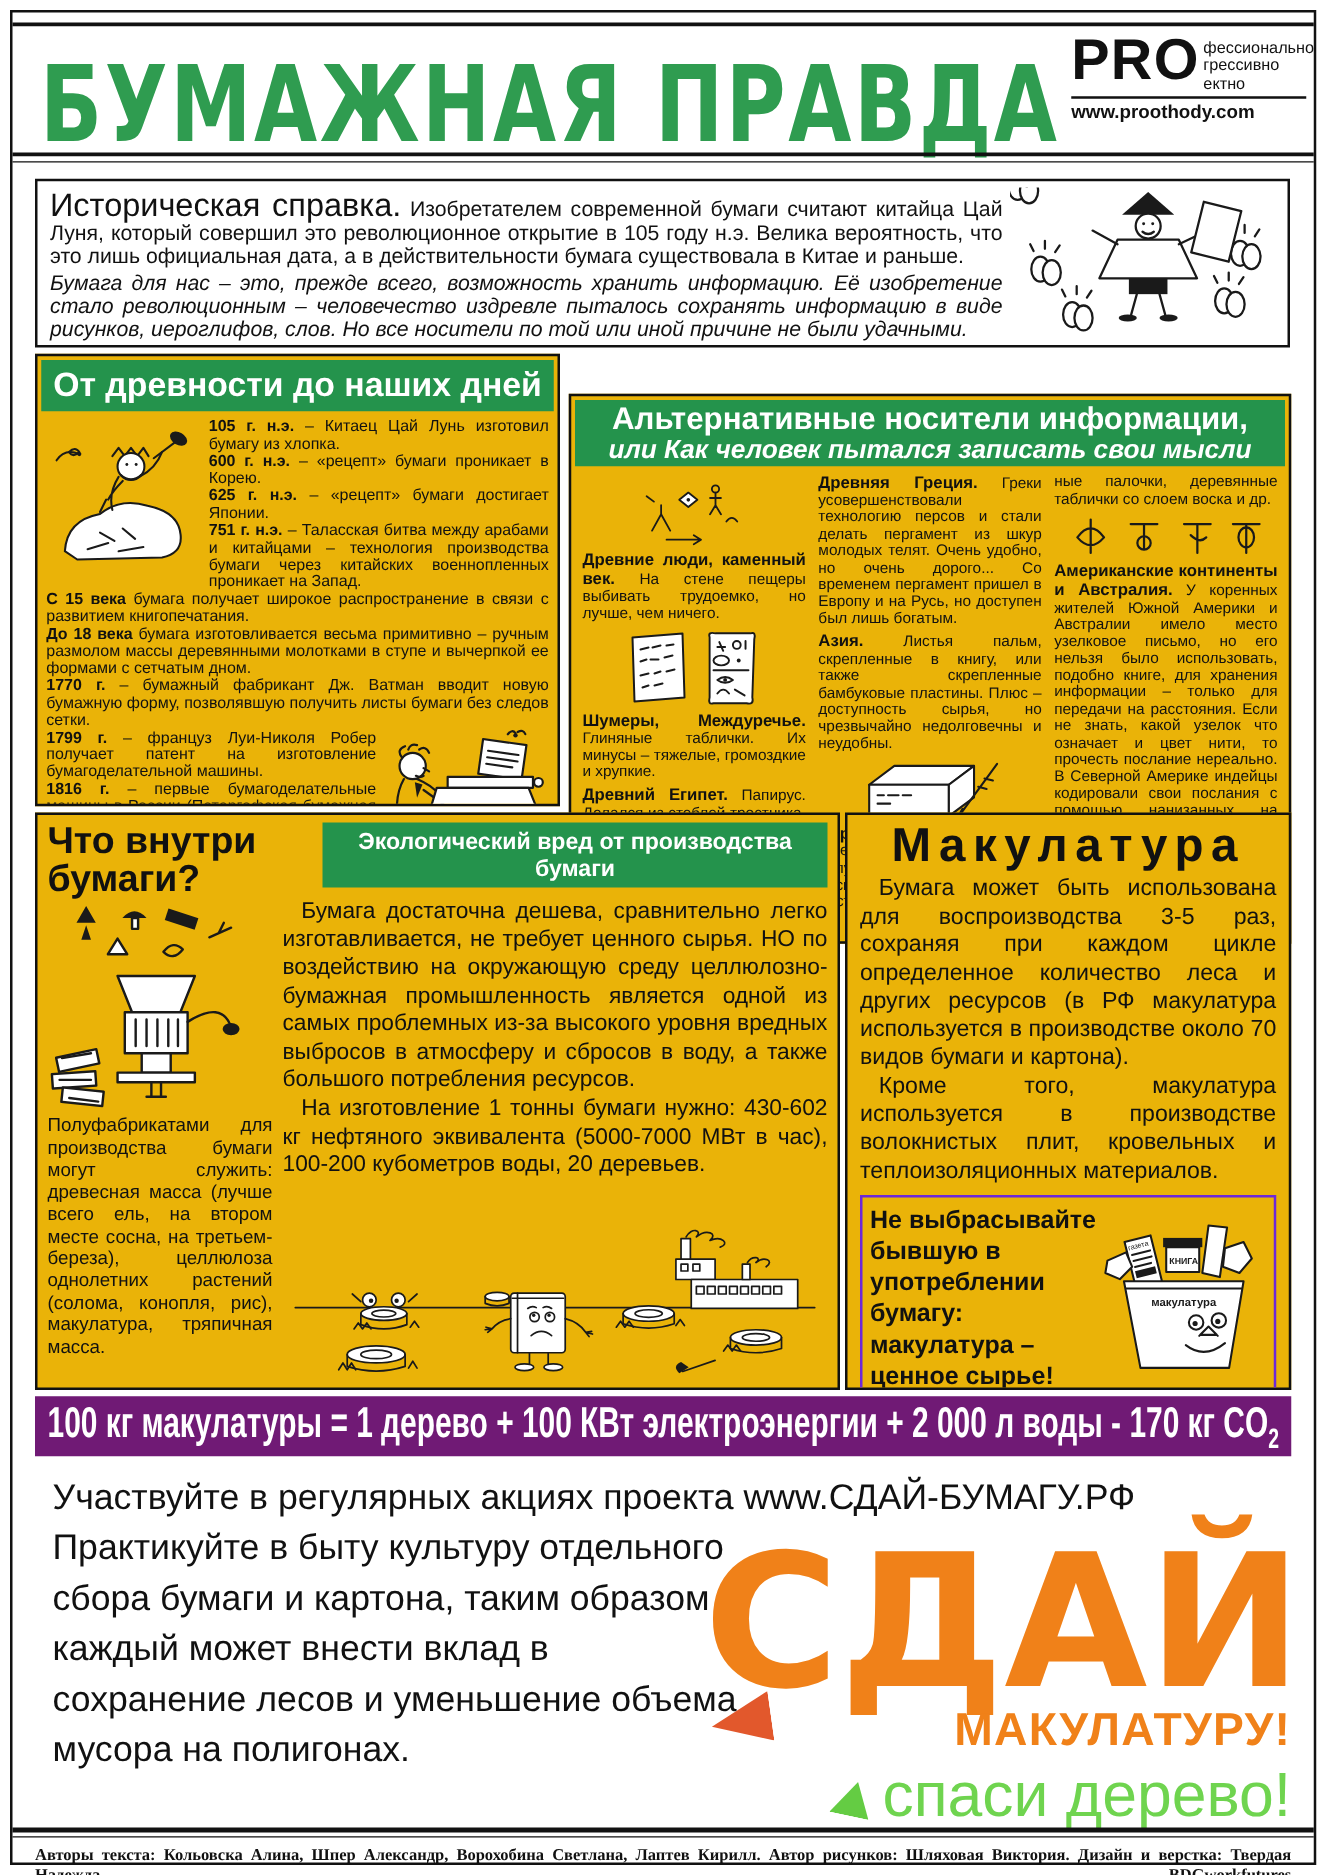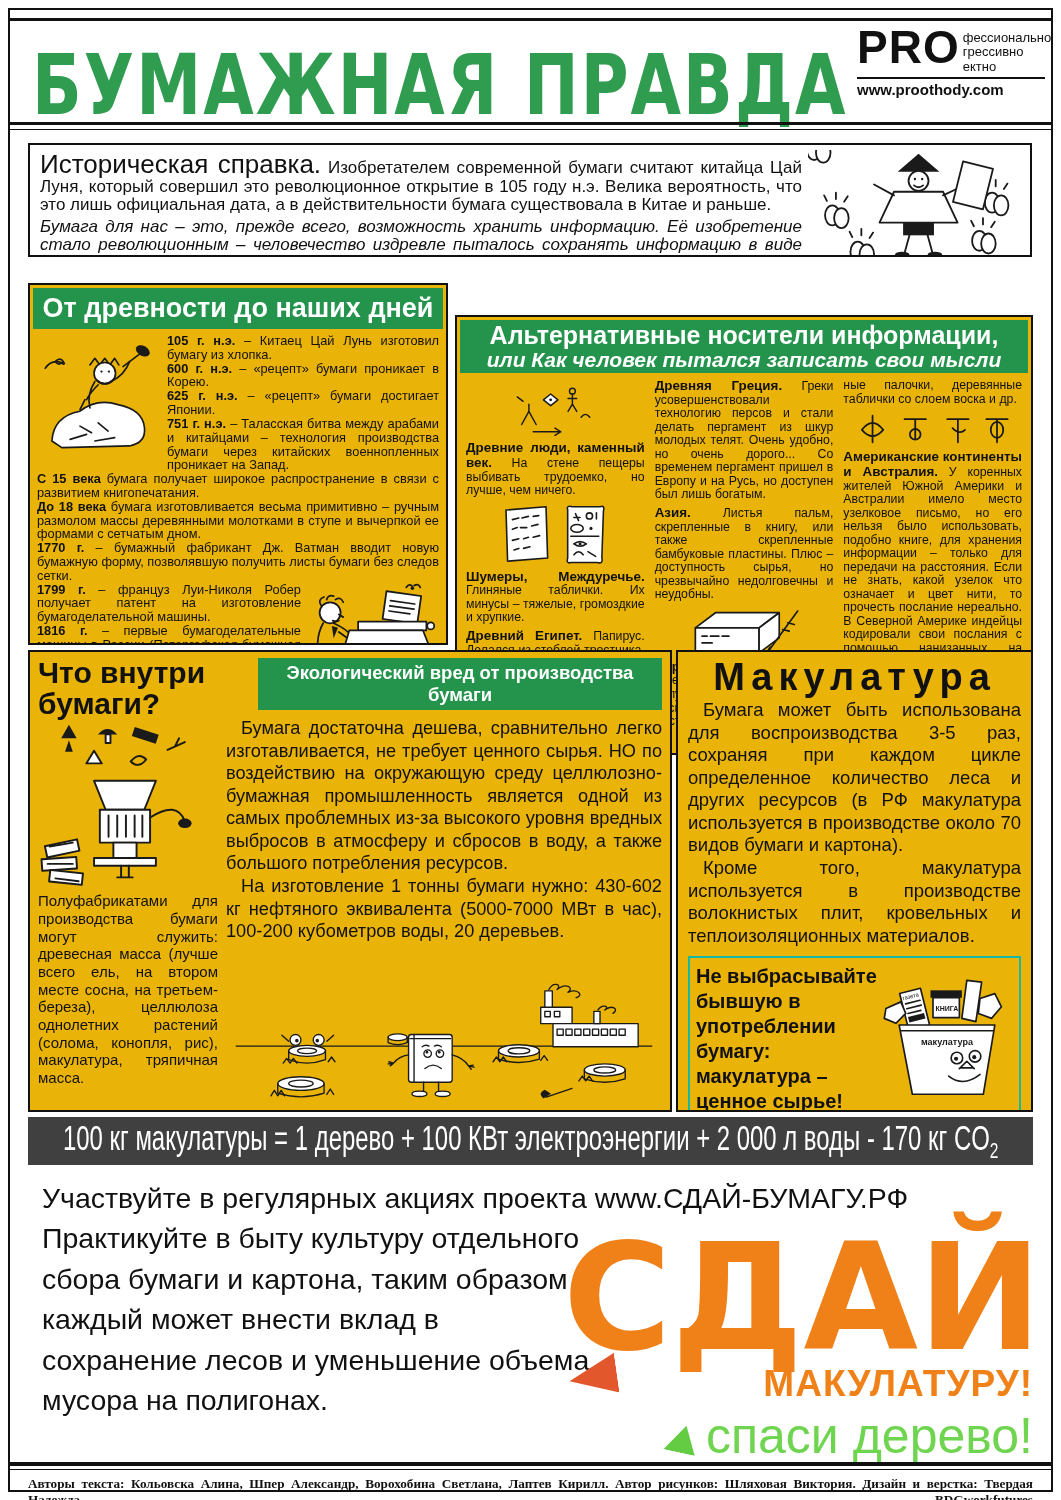--- a/index.html
+++ b/index.html
@@ -17,21 +17,21 @@
       color:#2f9c50; transform:scale(1.02,1.32); transform-origin:left top; white-space:nowrap; }
   .logo { position:absolute; right:16px; top:28px; width:188px; }
   .logo-top { display:flex; gap:3px; }
   .logo-pro { font-size:46px; font-weight:bold; line-height:0.85; letter-spacing:1px; }
   .logo-suffixes { font-size:13px; line-height:1.1; padding-top:3px; }
   .logo-divider { height:2px; background:#111; margin:3px 0 2px 0; }
   .logo-brand { font-size:36px; font-weight:bold; letter-spacing:4px; line-height:1.05; }
   .logo-url { font-size:15px; font-weight:bold; margin-top:1px; }
 
   
-  .intro { position:absolute; left:28px; top:143px; width:1004px; height:114px; border:2px solid #111; padding:5px 10px; overflow:hidden; }
+  .intro { position:absolute; left:28px; top:143px; width:1004px; height:135px; border:2px solid #111; padding:5px 10px; overflow:hidden; }
   .intro-illu { float:right; width:212px; height:118px; margin-left:6px; }
   .intro-heading { font-size:26px; }
   .intro-text { font-size:17px; line-height:1.08; text-align:justify; }
   .intro-text p + p { margin-top:3px;font-style:italic; }
 
   
   .box { border:2px solid #111; position:absolute; background:#eab308; overflow:hidden; }
   .tl { left:28px; top:283px; width:420px; height:362px; }
   .banner { background:#24934c; color:#fff; font-weight:bold; text-align:center; margin:3px; }
   .tl .banner { font-size:27px; padding:5px 0; }
@@ -60,26 +60,26 @@
   .mid-main { flex:1; min-width:0; display:flex; flex-direction:column; }
   .eco-banner { background:#24934c; color:#fff; font-weight:bold; font-size:18.5px; text-align:center; padding:4px 0;margin-left:32px; }
   .eco-text { font-size:18.2px; line-height:1.24; text-align:justify; margin-top:7px; }
   .eco-text p { text-indent:15px; }
   .factory-wrap { margin-top:auto; }
 
   .mid-right { left:676px; top:650px; width:357px; height:462px; padding:4px 10px; }
   .rec-title { font-size:38px; font-weight:bold; letter-spacing:6px; text-align:center; white-space:nowrap; }
   .rec-text { font-size:18.5px; line-height:1.22; text-align:justify; }
   .rec-text p { text-indent:15px; }
-  .callout { border:2px solid #14b8a6; margin-top:9px; padding:6px; display:flex; gap:4px; align-items:center; }
+  .callout { border:2px solid #6d28d9; margin-top:9px; padding:6px; display:flex; gap:4px; align-items:center; }
   .callout-text { flex:1; font-size:20px; font-weight:bold; line-height:1.25; }
 
   
-  .formula { position:absolute; left:28px; top:1117px; width:1005px; height:48px; background:#404040; color:#fff;
-      display:flex; align-items:center; justify-content:center; font-weight:normal; }
+  .formula { position:absolute; left:28px; top:1117px; width:1005px; height:48px; background:#701a75; color:#fff;
+      display:flex; align-items:center; justify-content:center; font-weight:bold; }
   .formula-inner { font-size:23px; transform:scale(1.04,1.5); white-space:nowrap; }
   .formula-inner sub { font-size:0.65em; }
 
   
   .action { position:absolute; left:42px; top:1178px; width:992px; font-size:28.5px; line-height:1.42; }
   .action-rest { width:548px; }
   .cta-logo { position:absolute; right:28px; top:1238px; width:470px; text-align:right; }
   .cta-big { font-family:"DejaVu Sans",sans-serif; font-size:148px; font-weight:bold; color:#f08119; line-height:0.82; letter-spacing:0; }
   .cta-mid { font-size:37px; font-weight:bold; color:#f08119; letter-spacing:1px; margin-top:4px; }
   .cta-small { font-size:50px; color:#6fd44f; margin-top:2px; }

